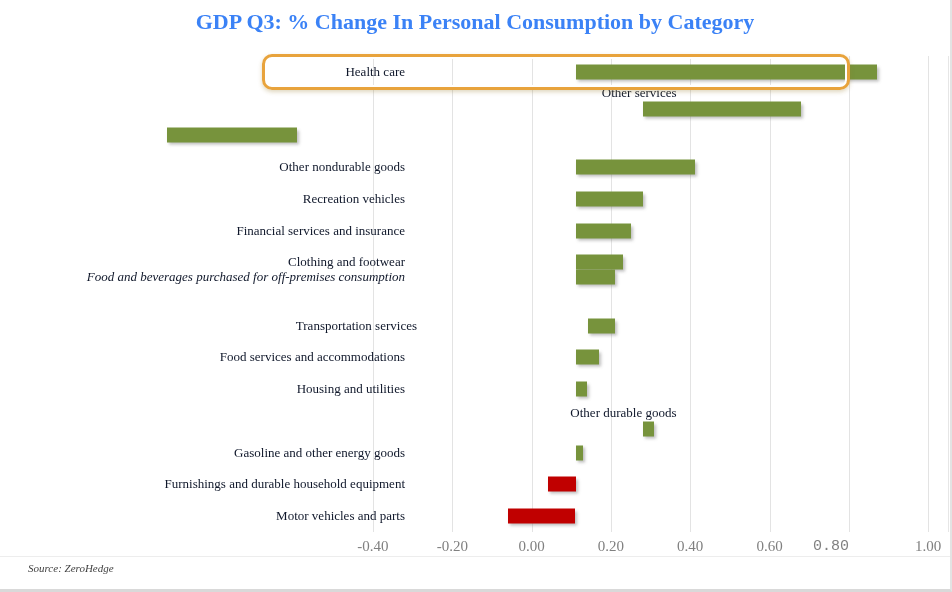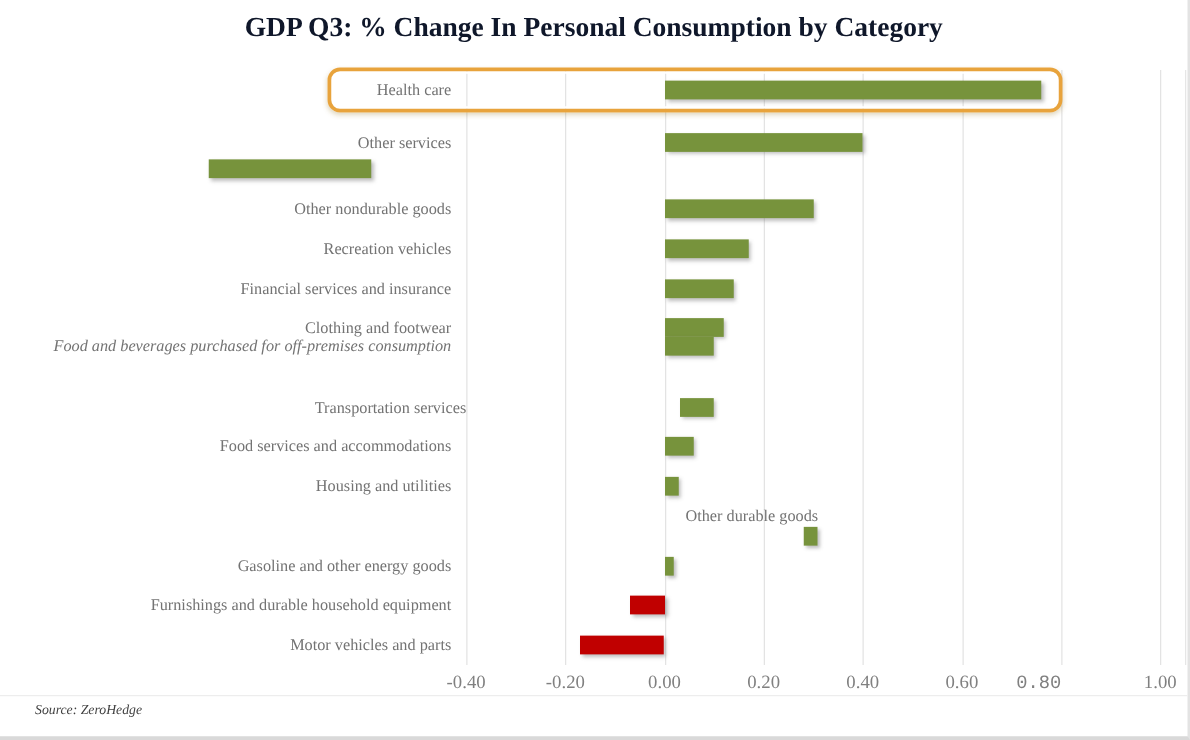--- a/index.html
+++ b/index.html
@@ -9,41 +9,42 @@
     background:#ffffff;
     border-right:2px solid #e3e3e3;
     border-bottom:3px solid #d9d9d9;
     box-sizing:border-box;
     font-family:"Liberation Serif","DejaVu Serif",serif;
     overflow:hidden;
   }
   .title{
     position:absolute;top:9px;left:0;width:100%;
     text-align:center;
-    font-size:22px;font-weight:bold;color:#0f172a;
+    font-size:22px;font-weight:bold;color:#3b82f6;
   }
   .plot{
     position:absolute;left:365px;top:56px;width:583px;height:476px;
     border-right:1px solid #e6e6e6;
   }
   .gridline{
     position:absolute;top:0;bottom:0;width:1px;background:#e3e3e3;
   }
   .rows{
     position:absolute;left:0;top:56px;width:952px;height:476px;
   }
   .row{
     position:absolute;left:0;width:952px;
     display:flex;align-items:center;
   }
   .cat-label{
     width:361px;padding-right:4px;
     text-align:right;
-    font-size:13px;color:#737373;
+    font-size:13px;color:#0f172a;
     white-space:nowrap;
+    padding-left:44px;
   }
   .barzone{position:relative;flex:1;height:100%;}
   .bar{
     position:absolute;top:50%;transform:translateY(-50%);
     height:15px;
     box-shadow:2px 2px 3px rgba(110,110,110,0.45);
   }
   .xaxis{
     position:absolute;left:365px;top:538px;width:583px;height:16px;
   }
@@ -84,21 +85,21 @@
       <div class="gridline" style="left: 563.2px;"></div>
     </div>
 
   <div class="rows" id="rows">
       <div class="row" style="top: 0px; height: 31.73px;">
         <div class="cat-label">Health care</div>
         <div class="barzone">
           <div class="bar" style="width: 301.4px; left: 166.6px; background: rgb(119, 147, 60);"></div>
         </div>
       </div>
-      <div class="row" style="top: 42px; height: 31.73px;">
+      <div class="row" style="top: 29px; height: 31.73px; flex-direction: column;">
         <div class="cat-label">Other services</div>
         <div class="barzone">
           <div class="bar" style="width: 158.6px; left: 166.6px; background: rgb(119, 147, 60);"></div>
         </div>
       </div>
       <div class="row" style="top: 63.47px; height: 31.73px;">
         <div class="barzone">
           <div class="bar" style="width: 130.9px; left: 166.6px; background: rgb(119, 147, 60);"></div>
         </div>
       </div>

